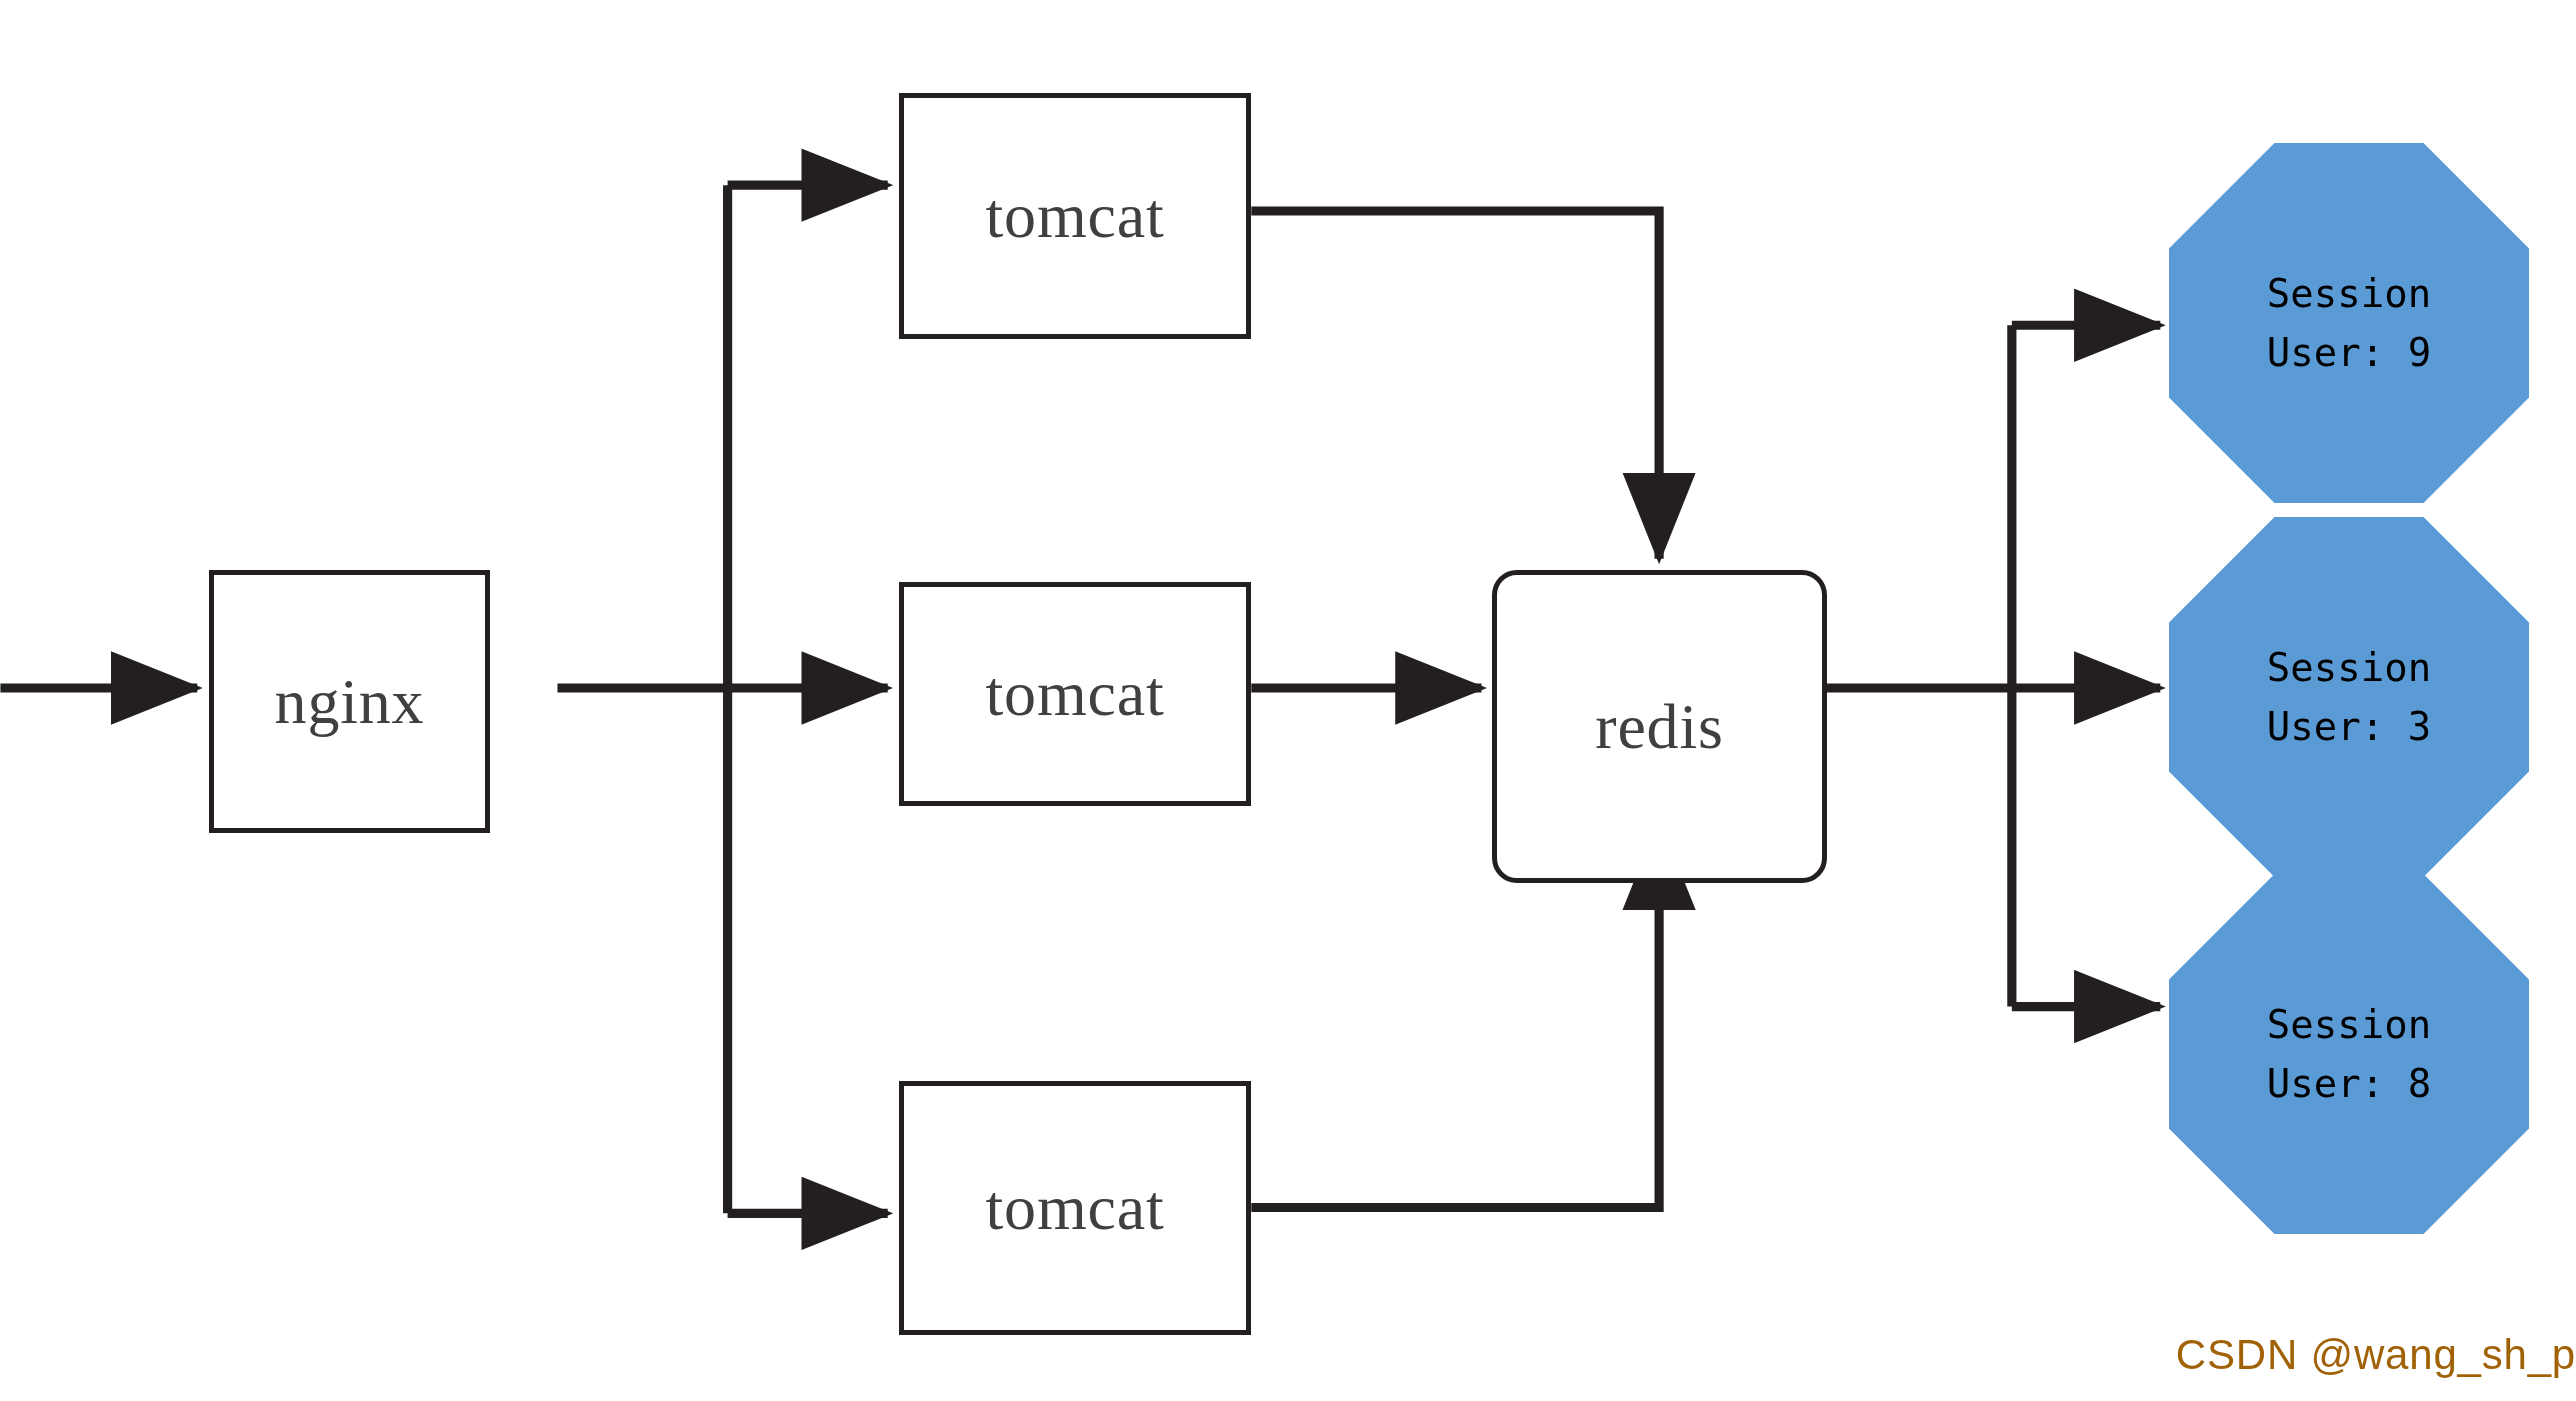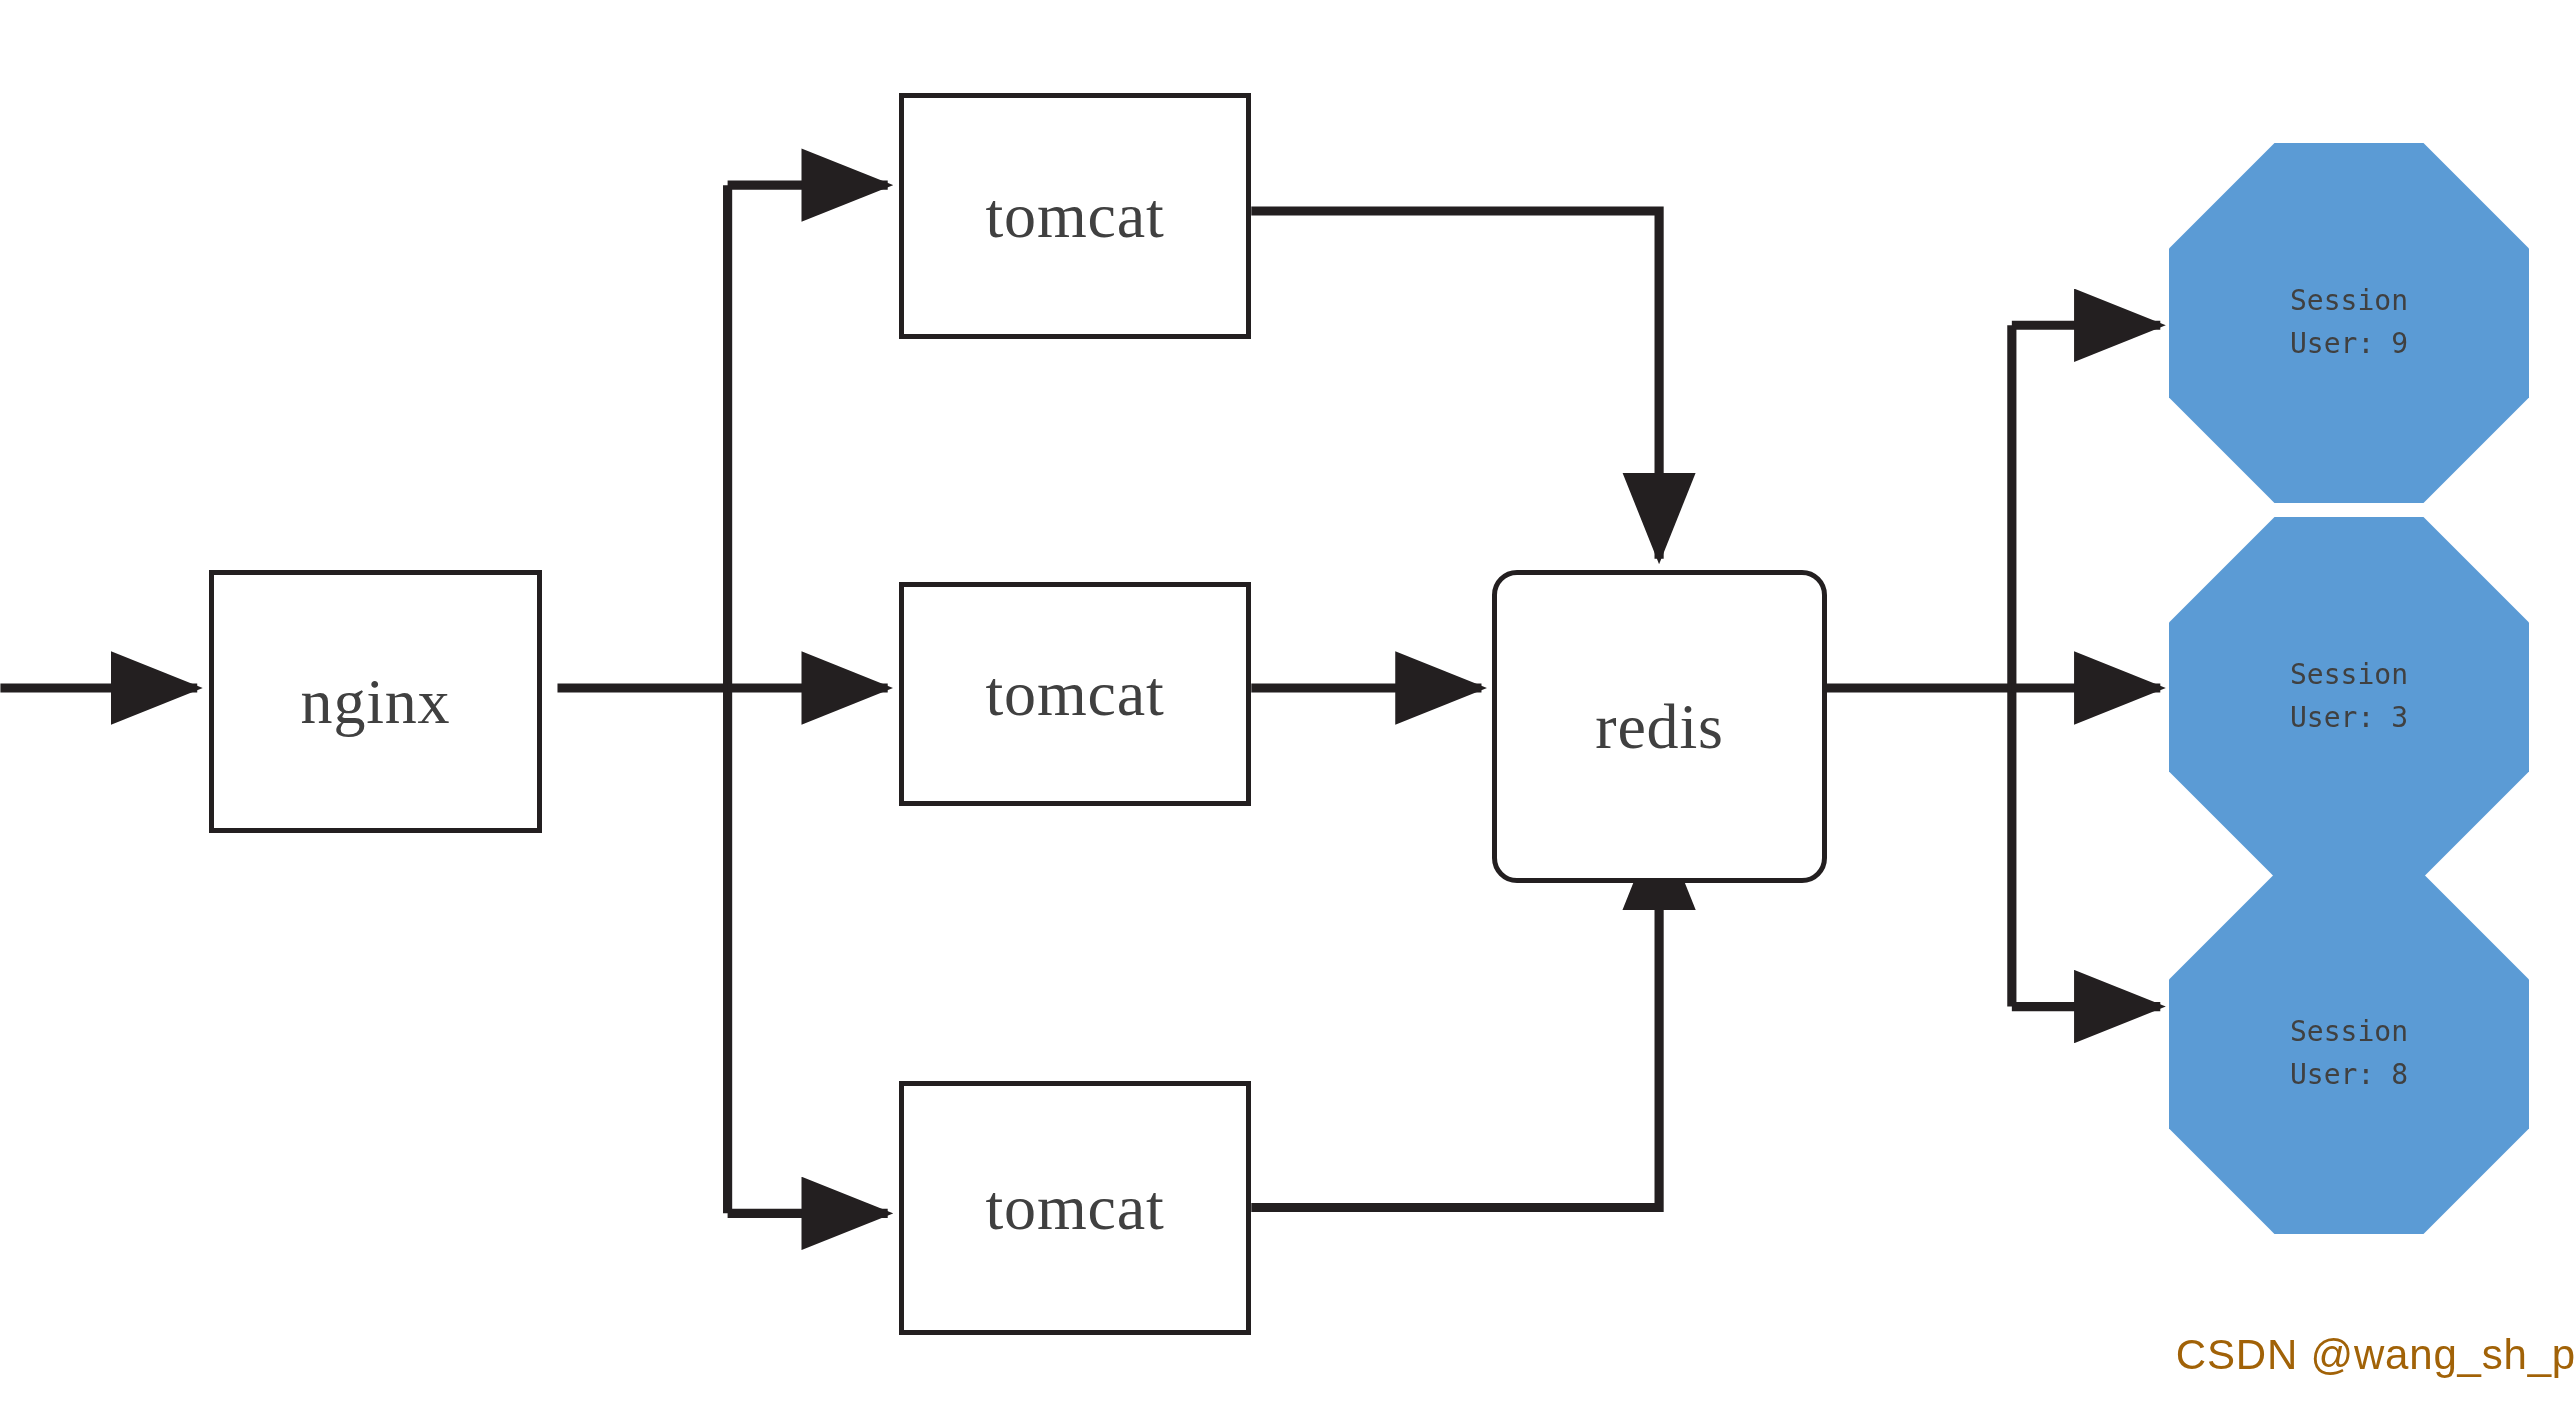--- a/index.html
+++ b/index.html
@@ -44,22 +44,22 @@
     display: flex;
     flex-direction: column;
     align-items: center;
     justify-content: center;
     background: #5B9BD5;
     -webkit-clip-path: polygon(29.3% 0%, 70.7% 0%, 100% 29.3%, 100% 70.7%, 70.7% 100%, 29.3% 100%, 0% 70.7%, 0% 29.3%);
     clip-path: polygon(29.3% 0%, 70.7% 0%, 100% 29.3%, 100% 70.7%, 70.7% 100%, 29.3% 100%, 0% 70.7%, 0% 29.3%);
   }
   .octagon .oct-line {
     font-family: "DejaVu Sans Mono", "Liberation Mono", monospace;
-    font-size: 28px;
-    color: #404040;
+    font-size: 39px;
+    color: #000000;
     line-height: 1.52;
     white-space: pre;
     text-align: center;
     letter-spacing: 0px;
   }
   #watermark {
     position: absolute;
     right: 0px;
     top: 1331px;
     font-size: 42px;
@@ -126,21 +126,21 @@
 
     <g>
       <path d="M2412,825 L2590,825" stroke="#231f20" stroke-width="11" fill="none" marker-end="url(#ah)"></path>
     </g>
 
     <g>
       <path d="M2412,1207 L2590,1207" stroke="#231f20" stroke-width="11" fill="none" marker-end="url(#ah)"></path>
     </g>
   </svg>
 
-  <div class="node-box" style="left:209px; top:570px; width:333px; height:263px;">
+  <div class="node-box" style="left:209px; top:570px; width:281px; height:263px;">
     <span class="node-label">nginx</span>
   </div>
 
   <div class="node-box" style="left:899px; top:93px; width:352px; height:246px;">
     <span class="node-label">tomcat</span>
   </div>
 
   <div class="node-box" style="left:899px; top:582px; width:352px; height:224px;">
     <span class="node-label">tomcat</span>
   </div>

